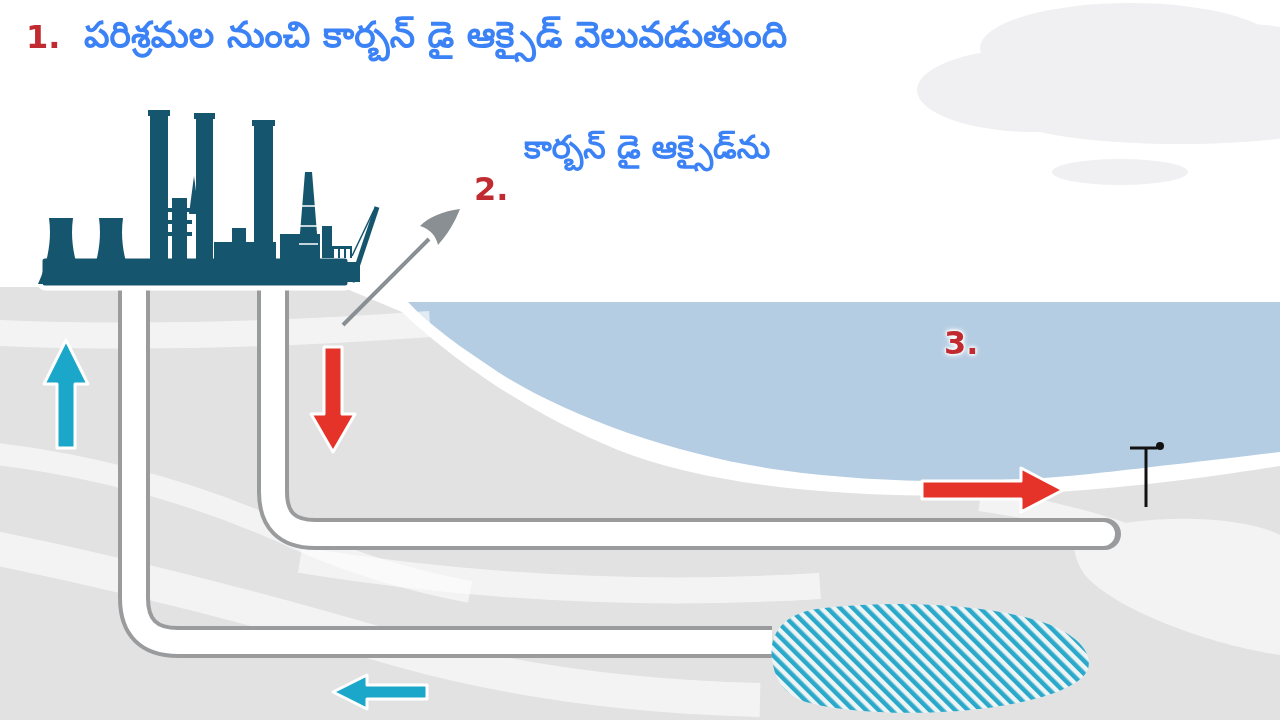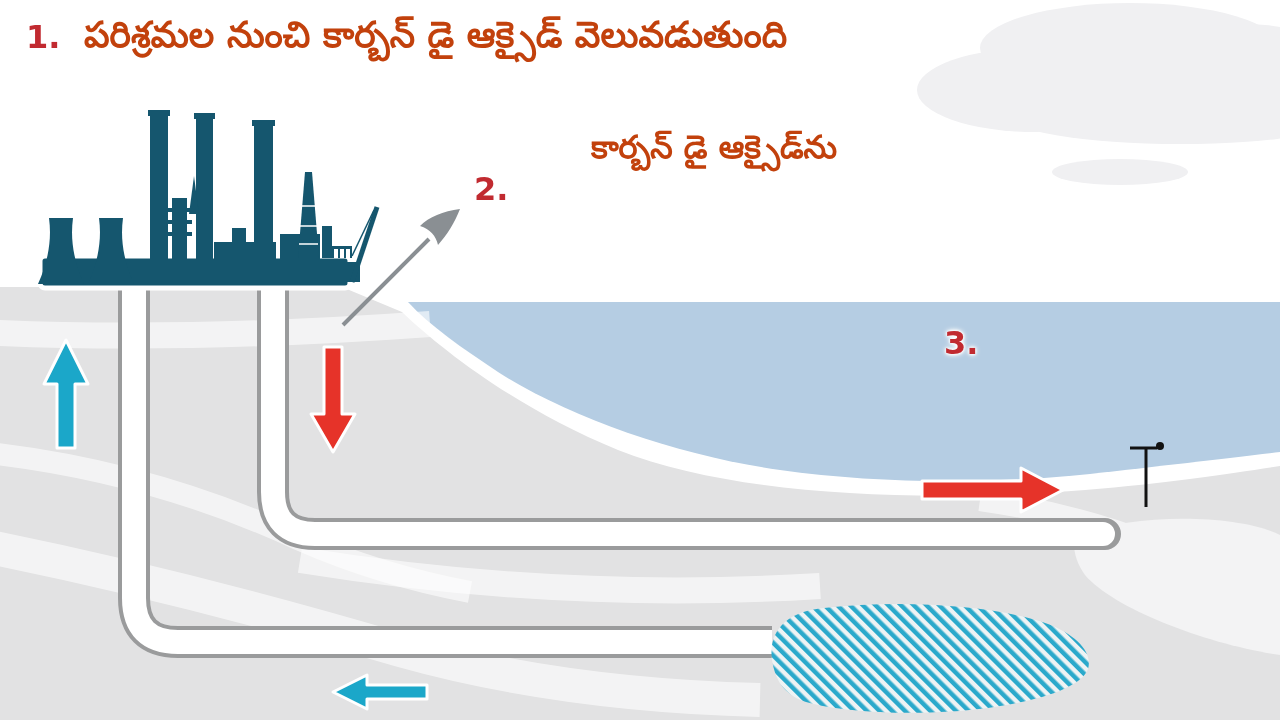--- a/index.html
+++ b/index.html
@@ -1,23 +1,23 @@
 <!DOCTYPE html>
 <html lang="te" style="--sea: #b5cde3; --ground: #e2e2e3; --cloud: #f0f0f2; --teal: #15566e; --cyan: #1ba7c9; --red: #e63329; --number: #c12a30; --hatch: #2ba9cb; --pipe_edge: #9a9b9c; --gray_arrow: #8a8f93; --text: #161616;"><head>
 <meta charset="utf-8">
 <style>
   html,body{margin:0;padding:0;background:#fff;}
   .stage{position:relative;width:1280px;height:720px;background:#fff;overflow:hidden;
          font-family:"DejaVu Sans","Liberation Sans",sans-serif;}
   .stage svg{position:absolute;left:0;top:0;}
   .num{position:absolute;font-weight:bold;font-size:32px;color:var(--number,#c12a30);
        text-shadow:0 0 3px #fff,0 0 3px #fff,0 0 5px #fff,0 0 6px #fff;z-index:5;}
-  .t{font-weight:bold;color:#c2410c;}
+  .t{font-weight:bold;color:#3b82f6;}
   .title{position:absolute;left:84px;top:14px;font-size:36px;white-space:nowrap;z-index:5;}
-  .lbl{position:absolute;text-align:center;z-index:5;}
+  .lbl{position:absolute;text-align:left;z-index:5;}
   .lbl2{left:524px;top:112px;width:380px;font-size:32px;line-height:70px;}
   .lbl3{left:950px;top:190px;width:312px;font-size:32px;line-height:64px;}
   .lbl span{display:block;}
 </style>
 </head>
 <body>
 
 <div class="stage">
 
   <svg viewBox="0 0 1280 720" width="1280" height="720">

